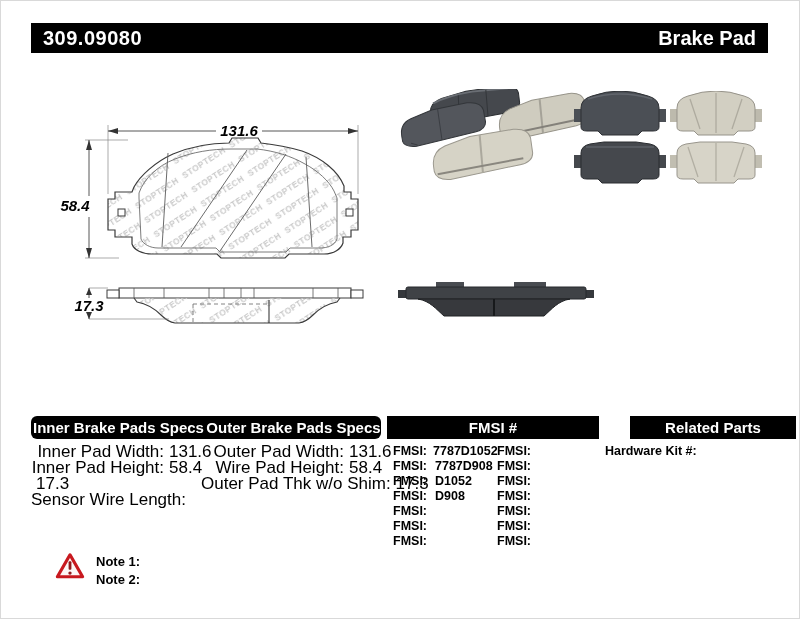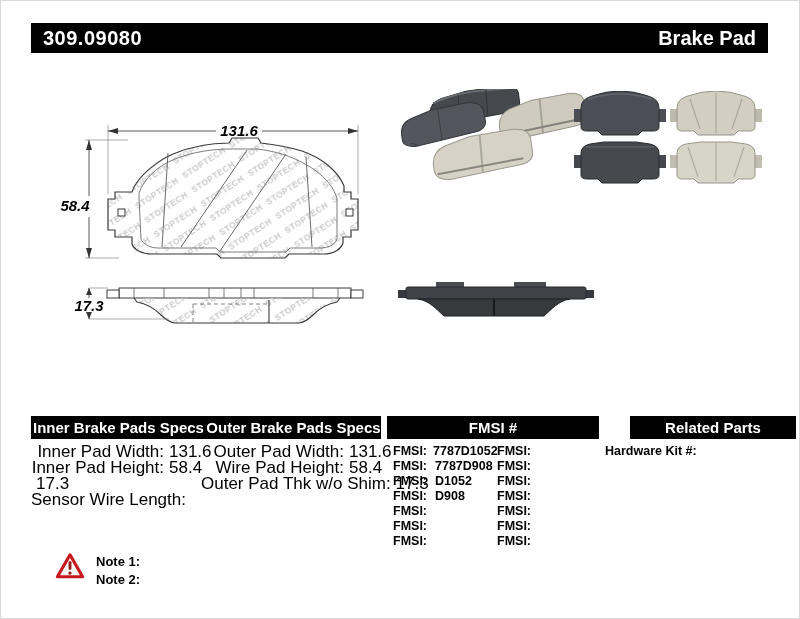--- a/index.html
+++ b/index.html
@@ -13,21 +13,21 @@
   .titlebar { left:30px; top:22px; width:737px; height:30px; background:#000;
               color:#fff; display:flex; justify-content:space-between;
               align-items:center; padding:0 12px; }
   .titlebar .part { font-size:20px; font-weight:bold; letter-spacing:.5px; }
   .titlebar .prod { font-size:20px; font-weight:bold; }
 
   
   .section-bar { background:#000; color:#fff; height:23px; display:flex;
                  align-items:center; justify-content:center; font-size:15px;
                  font-weight:bold; }
-  .section-bar.split { justify-content:flex-end; }
+  .section-bar.split { justify-content:flex-end;border-radius:6px; }
   .section-bar.split span { flex:1; text-align:center; }
 
   
   .spec-col { font-size:17px; font-weight:normal; color:#000; line-height:16px; }
   .spec-row { display:flex; }
   .spec-row .lbl { flex:1; text-align:right; white-space:nowrap; }
   .spec-row .val { width:45px; text-align:left; padding-left:5px; }
 
   .fmsi-col { font-size:12.5px; font-weight:bold; color:#000; line-height:15px; }
   .fmsi-row { display:flex; }

